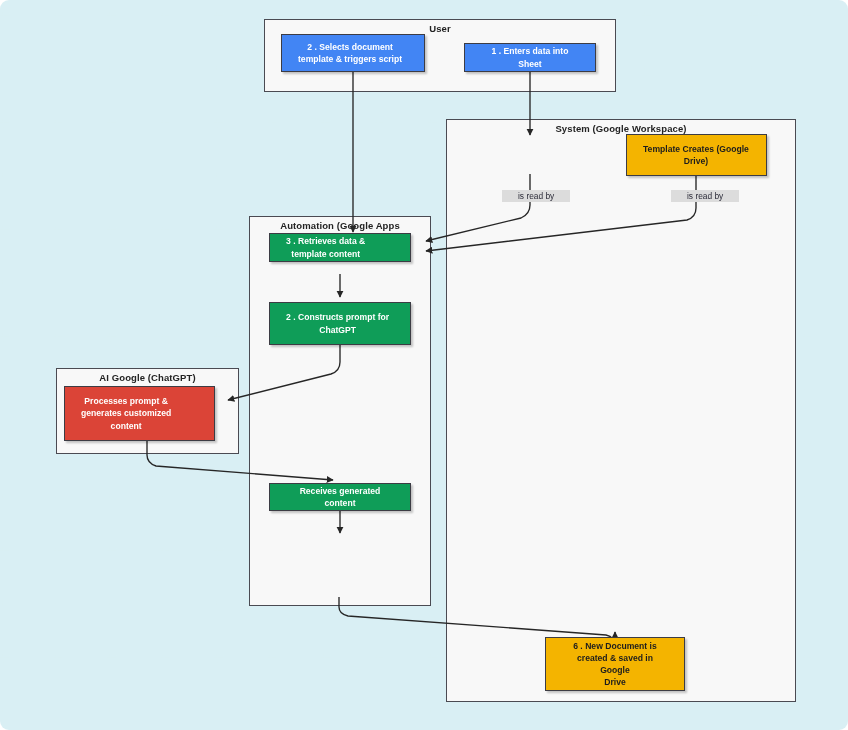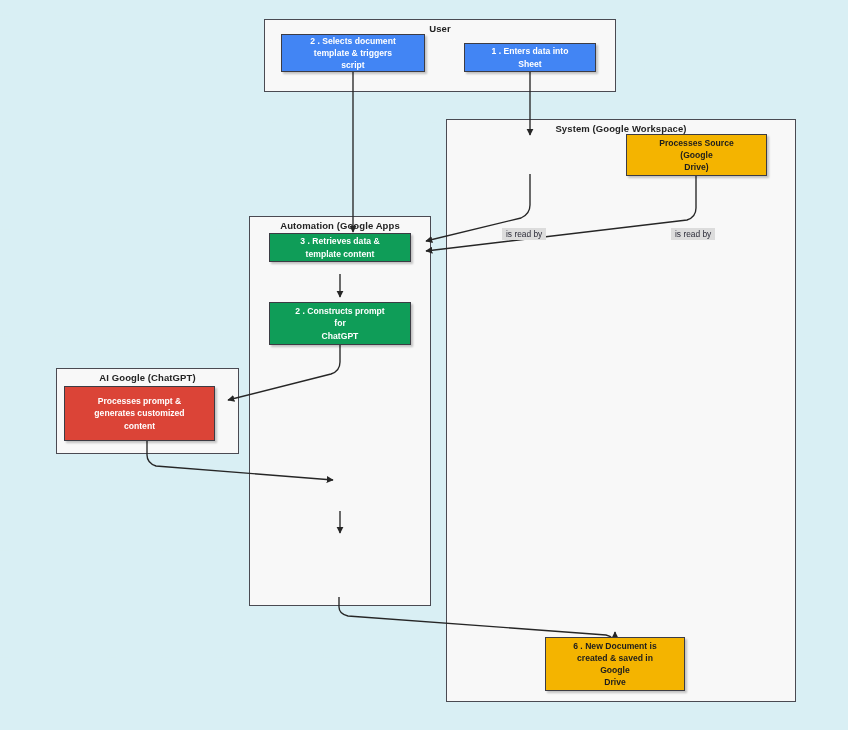--- a/index.html
+++ b/index.html
@@ -21,20 +21,21 @@
     background-size:
       53.5px 53.5px,
       53.5px 53.5px,
       26.75px 26.75px;
     background-position:
       0px 0px,
       0px 0px,
       0px 1px;
     overflow: hidden;
     font-family: "Liberation Sans", sans-serif;
+    border-radius: 9px;
   }
   
   #bg-svg {
     position: absolute;
     left: 0; top: 0;
     width: 848px; height: 730px;
     pointer-events: none;
   }
   #edge-svg {
     position: absolute;
@@ -60,42 +61,41 @@
     color: #232323;
     letter-spacing: .1px;
   }
 
   .node {
     position: absolute;
     box-sizing: border-box;
     border: 1.3px solid #3c3c44;
     display: flex;
     align-items: center;
-    justify-content: center;
+    justify-content: flex-start;
     text-align: center;
     font-size: 8.6px;
     font-weight: bold;
     line-height: 1.42;
-    padding: 2px 23px;
+    padding: 2px 16px;
     box-shadow: 2px 2px 2px rgba(0,0,0,0.22);
   }
   .node.blue   { background: #4285f4; color: #ffffff; }
   .node.orange { background: #f4b400; color: #1d1d1d; }
   .node.green  { background: #0f9d58; color: #ffffff; }
   .node.red    { background: #db4437; color: #ffffff; }
 
   .edge-label {
     position: absolute;
     background: #dcdcdc;
     color: #2b2b38;
     font-size: 8.4px;
-    padding: 1px 4px;
+    padding: 1px 16px;
     white-space: nowrap;
     box-sizing: border-box;
-    margin-top: 38px;
   }
 </style>
 </head>
 <body>
 
 <div id="canvas">
 
   <svg id="bg-svg" viewBox="0 0 848 730">
     <defs>
       <pattern id="plusgrid" width="53.5" height="53.5" patternUnits="userSpaceOnUse">
@@ -153,40 +153,43 @@
     <span style="white-space:pre-line;">2 . Selects document
 template &amp; triggers script</span>
   </div>
 
   <div class="node blue" style="left:464px; top:43px; width:132px; height:29px;">
     <span style="white-space:pre-line;">1 . Enters data into Sheet</span>
   </div>
 
 
   <div class="node orange" style="left:626px; top:134px; width:141px; height:42px;">
-    <span style="white-space:pre-line;">Processes Source (Google
+    <span style="white-space:pre-line;">Template Creates (Google
 Drive)</span>
   </div>
 
   <div class="node green" style="left:269px; top:233px; width:142px; height:29px;">
     <span style="white-space:pre-line;">3 . Retrieves data &amp;
 template content</span>
   </div>
 
   <div class="node green" style="left:269px; top:302px; width:142px; height:43px;">
     <span style="white-space:pre-line;">2 . Constructs prompt for
 ChatGPT</span>
   </div>
 
   <div class="node red" style="left:64px; top:386px; width:151px; height:55px;">
     <span style="white-space:pre-line;">Processes prompt &amp;
 generates customized
 content</span>
   </div>
 
+  <div class="node green" style="left:269px; top:483px; width:142px; height:28px;">
+    <span style="white-space:pre-line;">Receives generated content</span>
+  </div>
 
 
   <div class="node orange" style="left:545px; top:637px; width:140px; height:54px;">
     <span style="white-space:pre-line;">6 . New Document is
 created &amp; saved in Google
 Drive</span>
   </div>
 
   <div class="edge-label" style="left:502px; top:190px;">
     <span>is read by</span>

